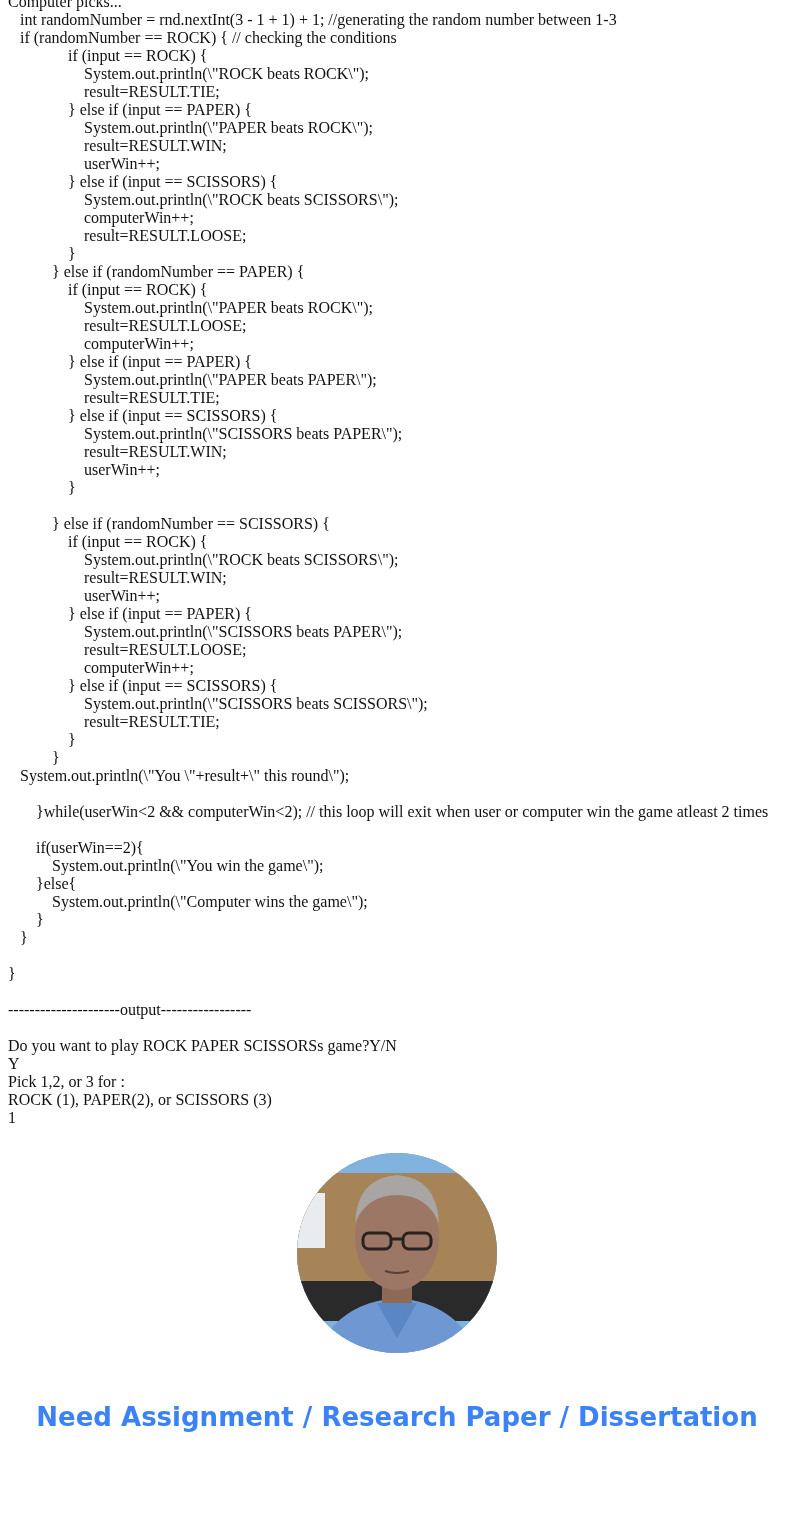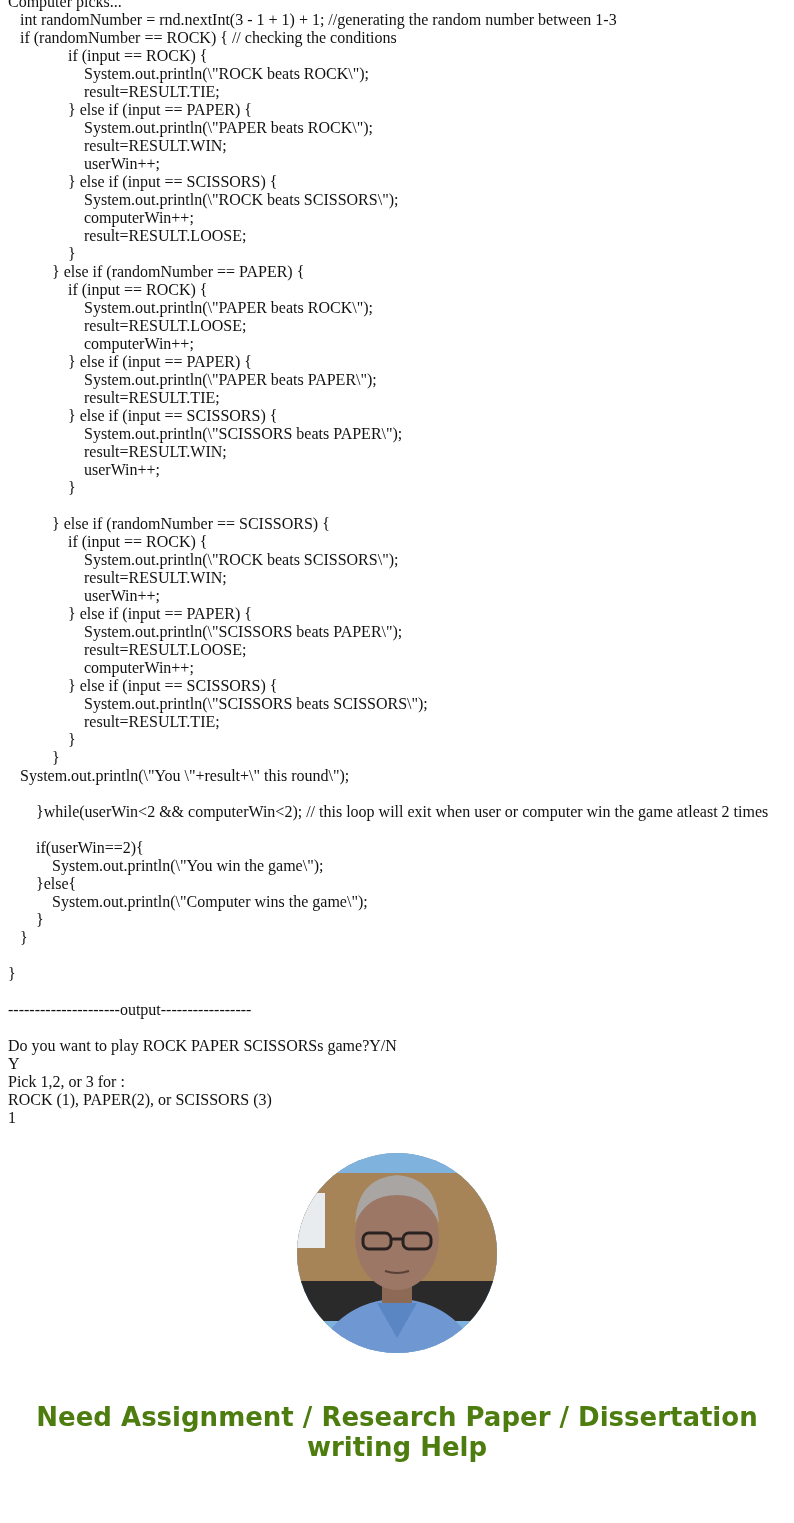--- a/index.html
+++ b/index.html
@@ -1,21 +1,21 @@
 <!DOCTYPE html>
 <html><head>
 <meta charset="utf-8">
 <style>
   html, body { margin: 0; padding: 0; background: #ffffff; }
   body { width: 794px; height: 1523px; overflow: hidden; position: relative; font-family: "Liberation Serif", serif; color: #111; }
   .code-wrap { position: absolute; left: 0; top: 0; width: 794px; height: 1124px; overflow: hidden; padding-left: 8px; }
   .code { position: absolute; left: 8px; top: -7px; font-size: 16px; line-height: 18px; white-space: pre; }
   .line { height: 18px; }
   .avatar { position: absolute; left: 297px; top: 1153px; width: 200px; height: 200px; border-radius: 50%; overflow: hidden; background: #6b8fb5; }
-  .promo { position: absolute; left: 0; top: 1402px; width: 794px; text-align: center; font-family: "DejaVu Sans", sans-serif; font-weight: bold; font-size: 26px; line-height: 30px; color: #4d7c0f; }
+  .promo { position: absolute; left: 0; top: 1402px; width: 794px; text-align: center; font-family: "DejaVu Sans", sans-serif; font-weight: bold; font-size: 26px; line-height: 30px; color: #3b82f6; }
 </style>
 </head>
 <body>
 
 <div class="code-wrap">
   <div class="code" id="code"><div class="line">Computer picks...</div><div class="line">   int randomNumber = rnd.nextInt(3 - 1 + 1) + 1; //generating the random number between 1-3</div><div class="line">   if (randomNumber == ROCK) { // checking the conditions</div><div class="line">               if (input == ROCK) {</div><div class="line">                   System.out.println(\"ROCK beats ROCK\");</div><div class="line">                   result=RESULT.TIE;</div><div class="line">               } else if (input == PAPER) {</div><div class="line">                   System.out.println(\"PAPER beats ROCK\");</div><div class="line">                   result=RESULT.WIN;</div><div class="line">                   userWin++;</div><div class="line">               } else if (input == SCISSORS) {</div><div class="line">                   System.out.println(\"ROCK beats SCISSORS\");</div><div class="line">                   computerWin++;</div><div class="line">                   result=RESULT.LOOSE;</div><div class="line">               }</div><div class="line">           } else if (randomNumber == PAPER) {</div><div class="line">               if (input == ROCK) {</div><div class="line">                   System.out.println(\"PAPER beats ROCK\");</div><div class="line">                   result=RESULT.LOOSE;</div><div class="line">                   computerWin++;</div><div class="line">               } else if (input == PAPER) {</div><div class="line">                   System.out.println(\"PAPER beats PAPER\");</div><div class="line">                   result=RESULT.TIE;</div><div class="line">               } else if (input == SCISSORS) {</div><div class="line">                   System.out.println(\"SCISSORS beats PAPER\");</div><div class="line">                   result=RESULT.WIN;</div><div class="line">                   userWin++;</div><div class="line">               }</div><div class="line"></div><div class="line">           } else if (randomNumber == SCISSORS) {</div><div class="line">               if (input == ROCK) {</div><div class="line">                   System.out.println(\"ROCK beats SCISSORS\");</div><div class="line">                   result=RESULT.WIN;</div><div class="line">                   userWin++;</div><div class="line">               } else if (input == PAPER) {</div><div class="line">                   System.out.println(\"SCISSORS beats PAPER\");</div><div class="line">                   result=RESULT.LOOSE;</div><div class="line">                   computerWin++;</div><div class="line">               } else if (input == SCISSORS) {</div><div class="line">                   System.out.println(\"SCISSORS beats SCISSORS\");</div><div class="line">                   result=RESULT.TIE;</div><div class="line">               }</div><div class="line">           }</div><div class="line">   System.out.println(\"You \"+result+\" this round\");</div><div class="line"></div><div class="line">       }while(userWin&lt;2 &amp;&amp; computerWin&lt;2); // this loop will exit when user or computer win the game atleast 2 times</div><div class="line"></div><div class="line">       if(userWin==2){</div><div class="line">           System.out.println(\"You win the game\");</div><div class="line">       }else{</div><div class="line">           System.out.println(\"Computer wins the game\");</div><div class="line">       }</div><div class="line">   }</div><div class="line"></div><div class="line">}</div><div class="line"></div><div class="line">---------------------output-----------------</div><div class="line"></div><div class="line">Do you want to play ROCK PAPER SCISSORSs game?Y/N</div><div class="line">Y</div><div class="line">Pick 1,2, or 3 for :</div><div class="line">ROCK (1), PAPER(2), or SCISSORS (3)</div><div class="line">1</div></div>
 </div>
 
 <div class="avatar">
   <svg width="200" height="200" viewBox="0 0 200 200">
@@ -30,14 +30,13 @@
     <path d="M58 70 Q60 25 100 22 Q140 25 142 70 Q130 42 100 42 Q70 42 58 70 Z" fill="#a8a5a2"></path>
     <rect x="66" y="80" width="28" height="16" rx="6" fill="none" stroke="#2a2220" stroke-width="3"></rect>
     <rect x="106" y="80" width="28" height="16" rx="6" fill="none" stroke="#2a2220" stroke-width="3"></rect>
     <line x1="94" y1="86" x2="106" y2="86" stroke="#2a2220" stroke-width="3"></line>
     <path d="M88 118 Q100 122 112 118" stroke="#5a3f35" stroke-width="2" fill="none"></path>
   </svg>
 </div>
 
 <div class="promo">
   <div>Need Assignment / Research Paper / Dissertation</div>
-  <div>writing Help</div>
 </div>
 
 </body></html>

